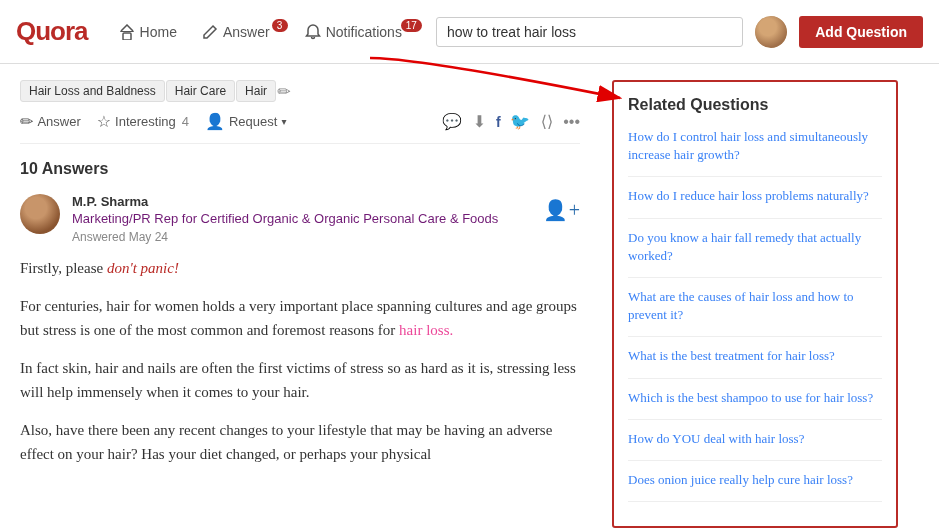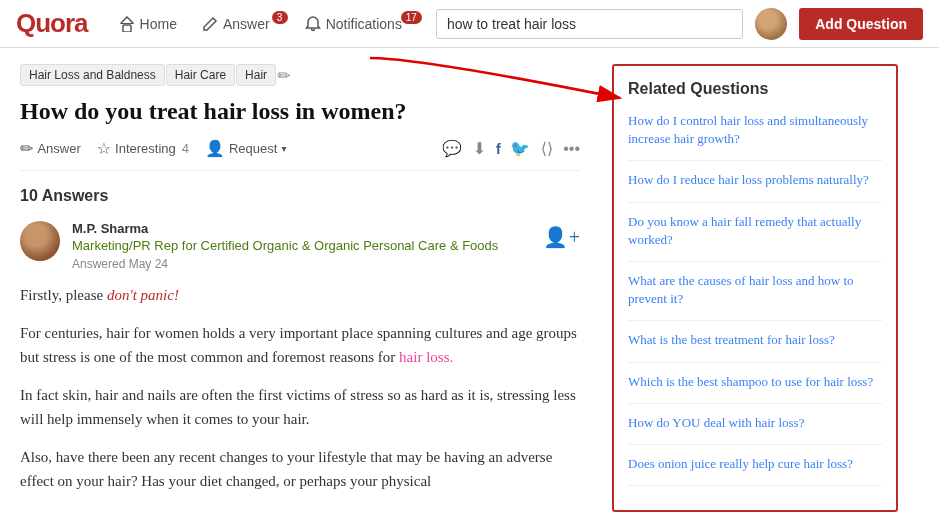--- a/index.html
+++ b/index.html
@@ -3,21 +3,21 @@
   <meta charset="utf-8">
   <style>
     * { box-sizing: border-box; margin: 0; padding: 0; }
     body { font-family: Georgia, 'Times New Roman', serif; font-size: 14px; background: #fff; color: #333; }
 
     
     .header {
       display: flex;
       align-items: center;
       padding: 0 16px;
-      height: 48px;
+      height: 64px;
       border-bottom: 1px solid #ddd;
       background: #fff;
       gap: 12px;
     }
     .logo {
       font-family: Arial, sans-serif;
       font-size: 26px;
       font-weight: bold;
       color: #b92b27;
       letter-spacing: -1px;
@@ -203,21 +203,21 @@
     .answerer-name {
       font-family: Arial, sans-serif;
       font-size: 13px;
       font-weight: bold;
       color: #333;
       line-height: 1.3;
     }
     .answerer-bio {
       font-family: Arial, sans-serif;
       font-size: 13px;
-      color: #4d7c0f;
+      color: #701a75;
       line-height: 1.3;
     }
     .answer-date {
       font-family: Arial, sans-serif;
       font-size: 12px;
       color: #888;
       margin-top: 2px;
     }
     .follow-icon {
       color: #2b6dad;
@@ -353,21 +353,20 @@
 
     <div class="content-area">
 
       <div class="breadcrumb">
         <span class="breadcrumb-item">Hair Loss and Baldness</span>
         <span class="breadcrumb-item">Hair Care</span>
         <span class="breadcrumb-item">Hair</span>
         <span class="edit-icon">✏</span>
       </div>
 
-      <h1 class="question-title">How do you treat hair loss in women?</h1>
 
       <div class="action-bar">
         <span class="action-item">
           <span class="action-icon">✏</span>
           <span>Answer</span>
         </span>
         <span class="action-item">
           <span class="action-icon">☆</span>
           <span>Interesting</span>
           <span style="margin-left:2px;color:#888;">4</span>

